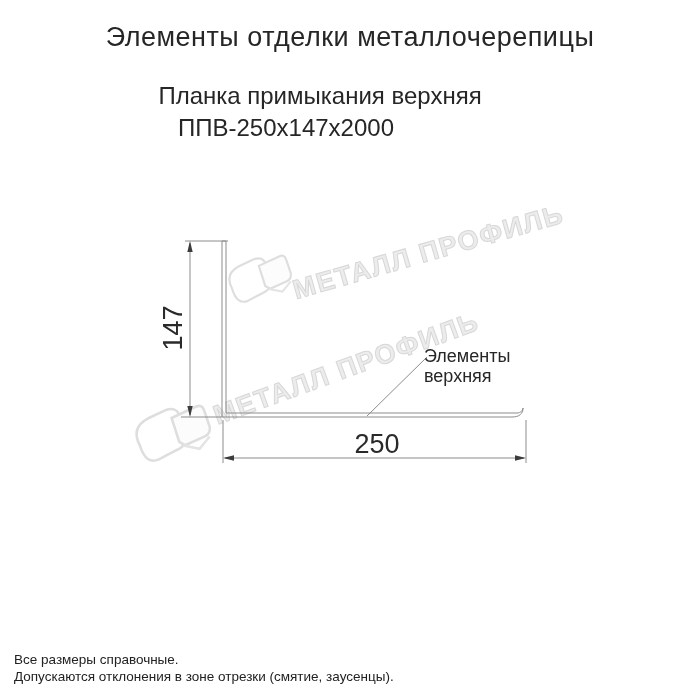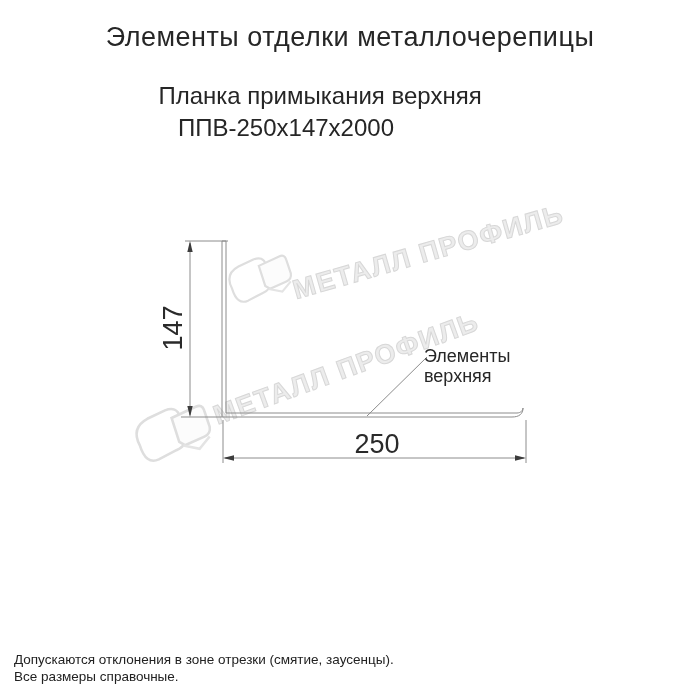--- a/index.html
+++ b/index.html
@@ -89,17 +89,17 @@
 
     <line x1="367" y1="416" x2="427" y2="357" stroke="#8c8c8c" stroke-width="1"></line>
   </svg>
 
   <div class="face-label">
     <div>Элементы</div>
     <div>верхняя</div>
   </div>
 
   <div class="footer-notes">
+    <div>Все размеры справочные.</div>
     <div>Допускаются отклонения в зоне отрезки (смятие, заусенцы).</div>
-    <div>Все размеры справочные.</div>
   </div>
 
 </div>
 
 </body></html>

